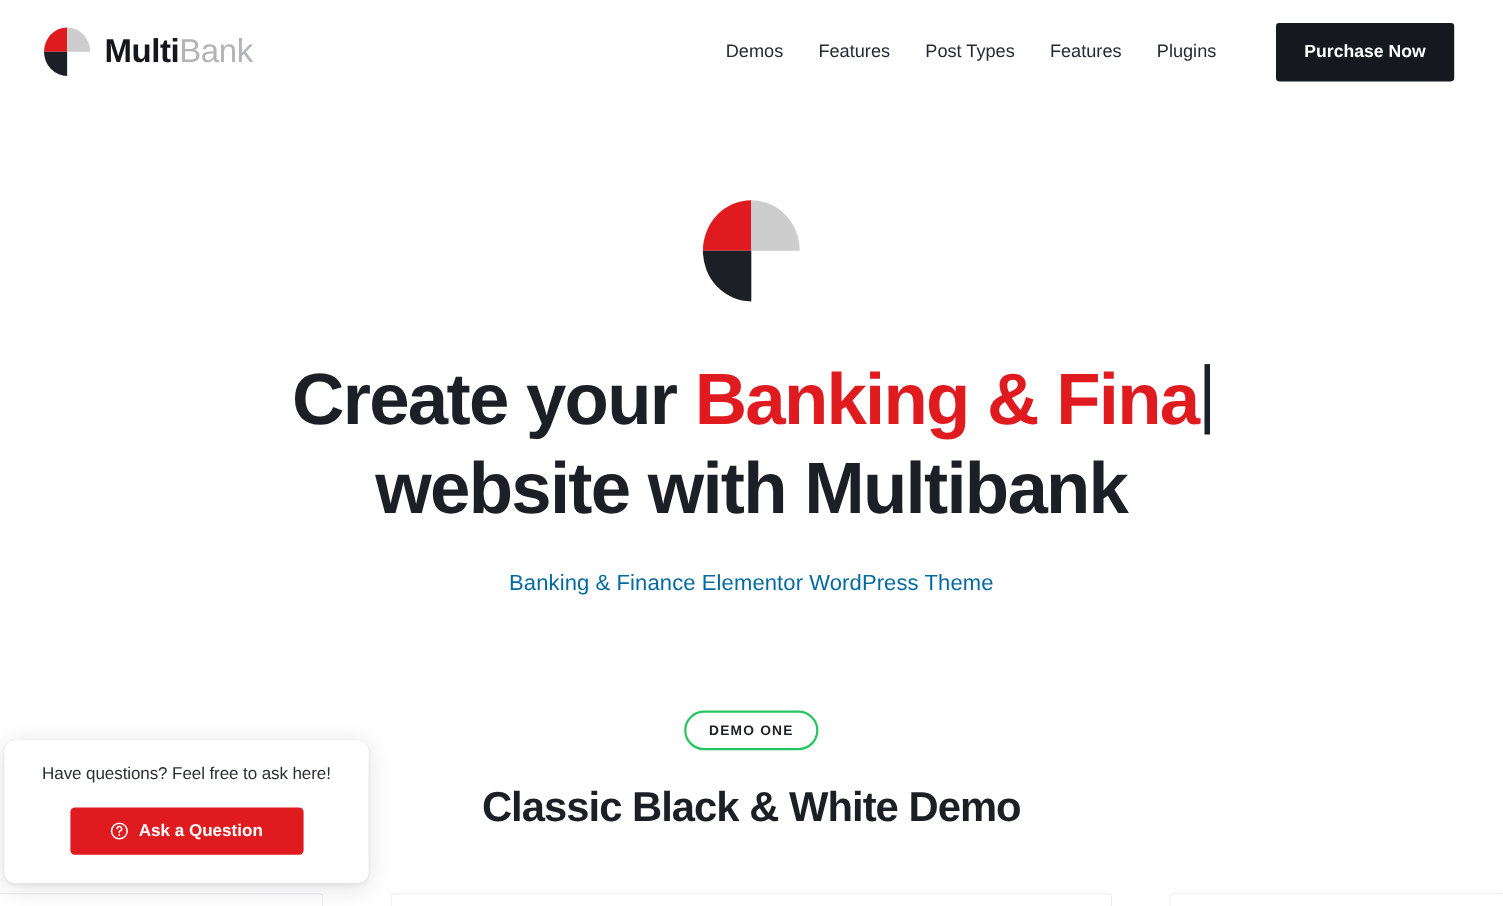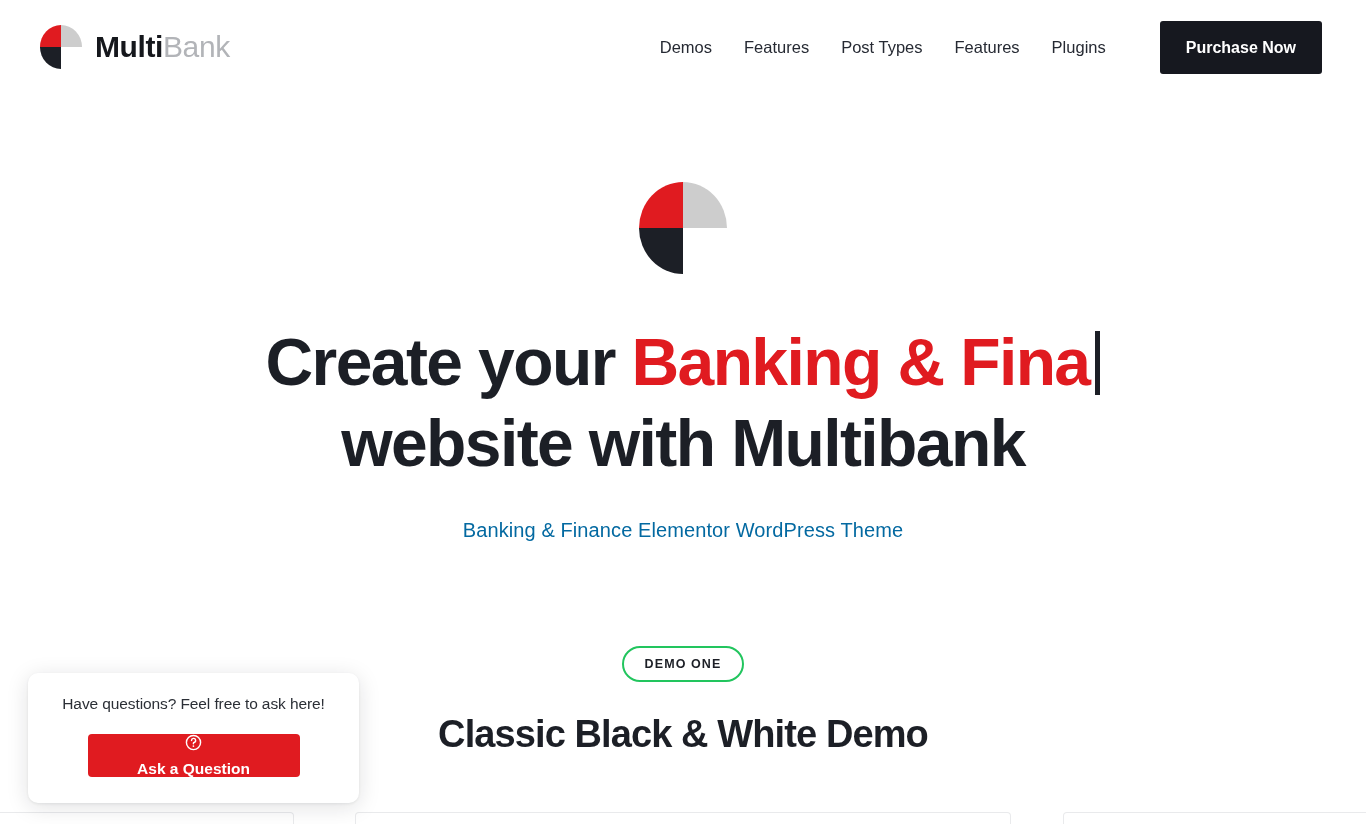--- a/index.html
+++ b/index.html
@@ -191,21 +191,21 @@
     border-bottom: none;
     border-radius: 4px 4px 0 0;
   }
   .demo-card.c1 { left: -40px; width: 334px; }
   .demo-card.c2 { left: 355px;  width: 656px; }
   .demo-card.c3 { left: 1063px; width: 343px; }
 
   
   .chat-widget {
     position: absolute;
-    left: 28px;
+    left: 4px;
     top: 673px;
     width: 331px;
     background: #ffffff;
     border-radius: 10px;
     box-shadow: 0 4px 22px rgba(20, 22, 28, 0.13), 0 1px 3px rgba(20,22,28,0.07);
     padding: 22px 24px 26px;
     text-align: center;
     z-index: 60;
   }
   .chat-text {
@@ -223,21 +223,20 @@
     background: #e01b20;
     color: #ffffff;
     border: none;
     border-radius: 4px;
     width: 212px;
     height: 43px;
     font-size: 15.5px;
     font-weight: 700;
     cursor: pointer;
     font-family: inherit;
-    flex-direction: column;
   }
   .q-icon {
     width: 17px; height: 17px;
     display: inline-block;
     flex-shrink: 0;
   }
 </style>
 </head>
 <body>
 

